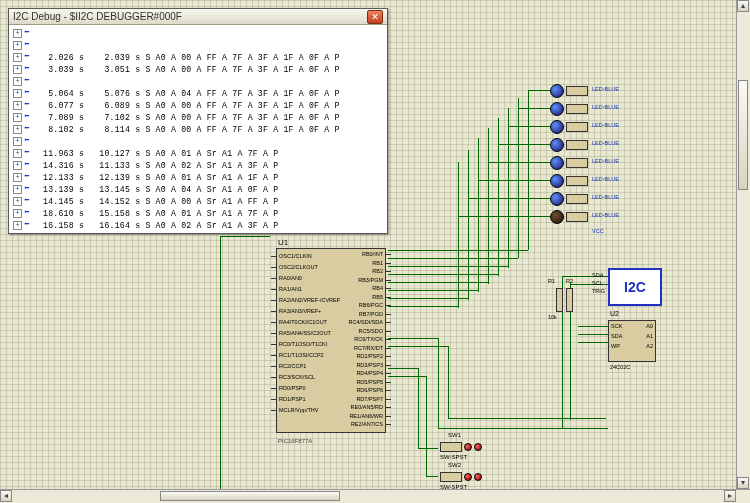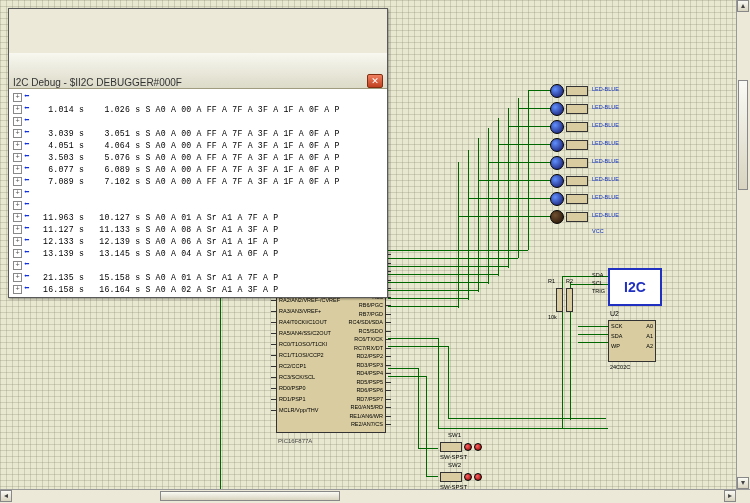--- a/index.html
+++ b/index.html
@@ -25,29 +25,28 @@
     position: absolute;
     top: 8px;
     left: 8px;
     width: 380px;
     background: #ECE9D8;
     border: 1px solid #5A5A5A;
     box-shadow: 1px 1px 2px rgba(0,0,0,0.4);
     z-index: 100;
   }
   .titlebar {
-    height: 36px;
+    height: 16px;
     background: linear-gradient(to bottom, #F8F8F0, #DCDAC8);
     border-bottom: 1px solid #A09C80;
     display: flex;
-    align-items: flex-end;
+    align-items: center;
     padding: 0 4px;
     font-size: 10px;
     color: #333;
-    margin-top: 44px;
   }
   .titlebar .close {
     margin-left: auto;
     width: 16px;
     height: 14px;
     background: linear-gradient(to bottom, #F08060, #C04020);
     border: 1px solid #803010;
     border-radius: 2px;
     color: white;
     font-size: 9px;
@@ -426,30 +425,30 @@
   <div class="scroll-btn" style="right:14px">▸</div>
 </div>
 
 <div class="debug-window">
   <div class="titlebar">
     <span>I2C Debug - $II2C DEBUGGER#000F</span>
     <div class="close">✕</div>
   </div>
   <div class="debug-body" id="debug-body">
       <div class="debug-row"><div class="expand-icon">+</div><div class="arrow-icon">⬅</div></div>
-      <div class="debug-row"><div class="expand-icon">+</div><div class="arrow-icon">⬅</div><span class="row-text">  1.014 s    1.026 s S A0 A 00 A FF A 7F A 3F A 1F A 0F A P</span></div>
       <div class="debug-row"><div class="expand-icon">+</div><div class="arrow-icon">⬅</div></div>
+      <div class="debug-row"><div class="expand-icon">+</div><div class="arrow-icon">⬅</div><span class="row-text">  2.026 s    2.039 s S A0 A 00 A FF A 7F A 3F A 1F A 0F A P</span></div>
       <div class="debug-row"><div class="expand-icon">+</div><div class="arrow-icon">⬅</div><span class="row-text">  3.039 s    3.051 s S A0 A 00 A FF A 7F A 3F A 1F A 0F A P</span></div>
-      <div class="debug-row"><div class="expand-icon">+</div><div class="arrow-icon">⬅</div><span class="row-text">  4.051 s    4.064 s S A0 A 00 A FF A 7F A 3F A 1F A 0F A P</span></div>
-      <div class="debug-row"><div class="expand-icon">+</div><div class="arrow-icon">⬅</div><span class="row-text">  3.503 s    5.076 s S A0 A 00 A FF A 7F A 3F A 1F A 0F A P</span></div>
+      <div class="debug-row"><div class="expand-icon">+</div><div class="arrow-icon">⬅</div></div>
+      <div class="debug-row"><div class="expand-icon">+</div><div class="arrow-icon">⬅</div><span class="row-text">  5.064 s    5.076 s S A0 A 04 A FF A 7F A 3F A 1F A 0F A P</span></div>
       <div class="debug-row"><div class="expand-icon">+</div><div class="arrow-icon">⬅</div><span class="row-text">  6.077 s    6.089 s S A0 A 00 A FF A 7F A 3F A 1F A 0F A P</span></div>
       <div class="debug-row"><div class="expand-icon">+</div><div class="arrow-icon">⬅</div><span class="row-text">  7.089 s    7.102 s S A0 A 00 A FF A 7F A 3F A 1F A 0F A P</span></div>
-      <div class="debug-row"><div class="expand-icon">+</div><div class="arrow-icon">⬅</div></div>
+      <div class="debug-row"><div class="expand-icon">+</div><div class="arrow-icon">⬅</div><span class="row-text">  8.102 s    8.114 s S A0 A 00 A FF A 7F A 3F A 1F A 0F A P</span></div>
       <div class="debug-row"><div class="expand-icon">+</div><div class="arrow-icon">⬅</div></div>
       <div class="debug-row"><div class="expand-icon">+</div><div class="arrow-icon">⬅</div><span class="row-text"> 11.963 s   10.127 s S A0 A 01 A Sr A1 A 7F A P</span></div>
-      <div class="debug-row"><div class="expand-icon">+</div><div class="arrow-icon">⬅</div><span class="row-text"> 11.127 s   11.133 s S A0 A 08 A Sr A1 A 3F A P</span></div>
-      <div class="debug-row"><div class="expand-icon">+</div><div class="arrow-icon">⬅</div><span class="row-text"> 12.133 s   12.139 s S A0 A 06 A Sr A1 A 1F A P</span></div>
+      <div class="debug-row"><div class="expand-icon">+</div><div class="arrow-icon">⬅</div><span class="row-text"> 14.316 s   11.133 s S A0 A 02 A Sr A1 A 3F A P</span></div>
+      <div class="debug-row"><div class="expand-icon">+</div><div class="arrow-icon">⬅</div><span class="row-text"> 12.133 s   12.139 s S A0 A 01 A Sr A1 A 1F A P</span></div>
       <div class="debug-row"><div class="expand-icon">+</div><div class="arrow-icon">⬅</div><span class="row-text"> 13.139 s   13.145 s S A0 A 04 A Sr A1 A 0F A P</span></div>
-      <div class="debug-row"><div class="expand-icon">+</div><div class="arrow-icon">⬅</div></div>
-      <div class="debug-row"><div class="expand-icon">+</div><div class="arrow-icon">⬅</div><span class="row-text"> 21.135 s   15.158 s S A0 A 01 A Sr A1 A 7F A P</span></div>
+      <div class="debug-row"><div class="expand-icon">+</div><div class="arrow-icon">⬅</div><span class="row-text"> 14.145 s   14.152 s S A0 A 00 A Sr A1 A FF A P</span></div>
+      <div class="debug-row"><div class="expand-icon">+</div><div class="arrow-icon">⬅</div><span class="row-text"> 18.610 s   15.158 s S A0 A 01 A Sr A1 A 7F A P</span></div>
       <div class="debug-row"><div class="expand-icon">+</div><div class="arrow-icon">⬅</div><span class="row-text"> 16.158 s   16.164 s S A0 A 02 A Sr A1 A 3F A P</span></div>
     </div>
 </div>
 
 </body></html>

